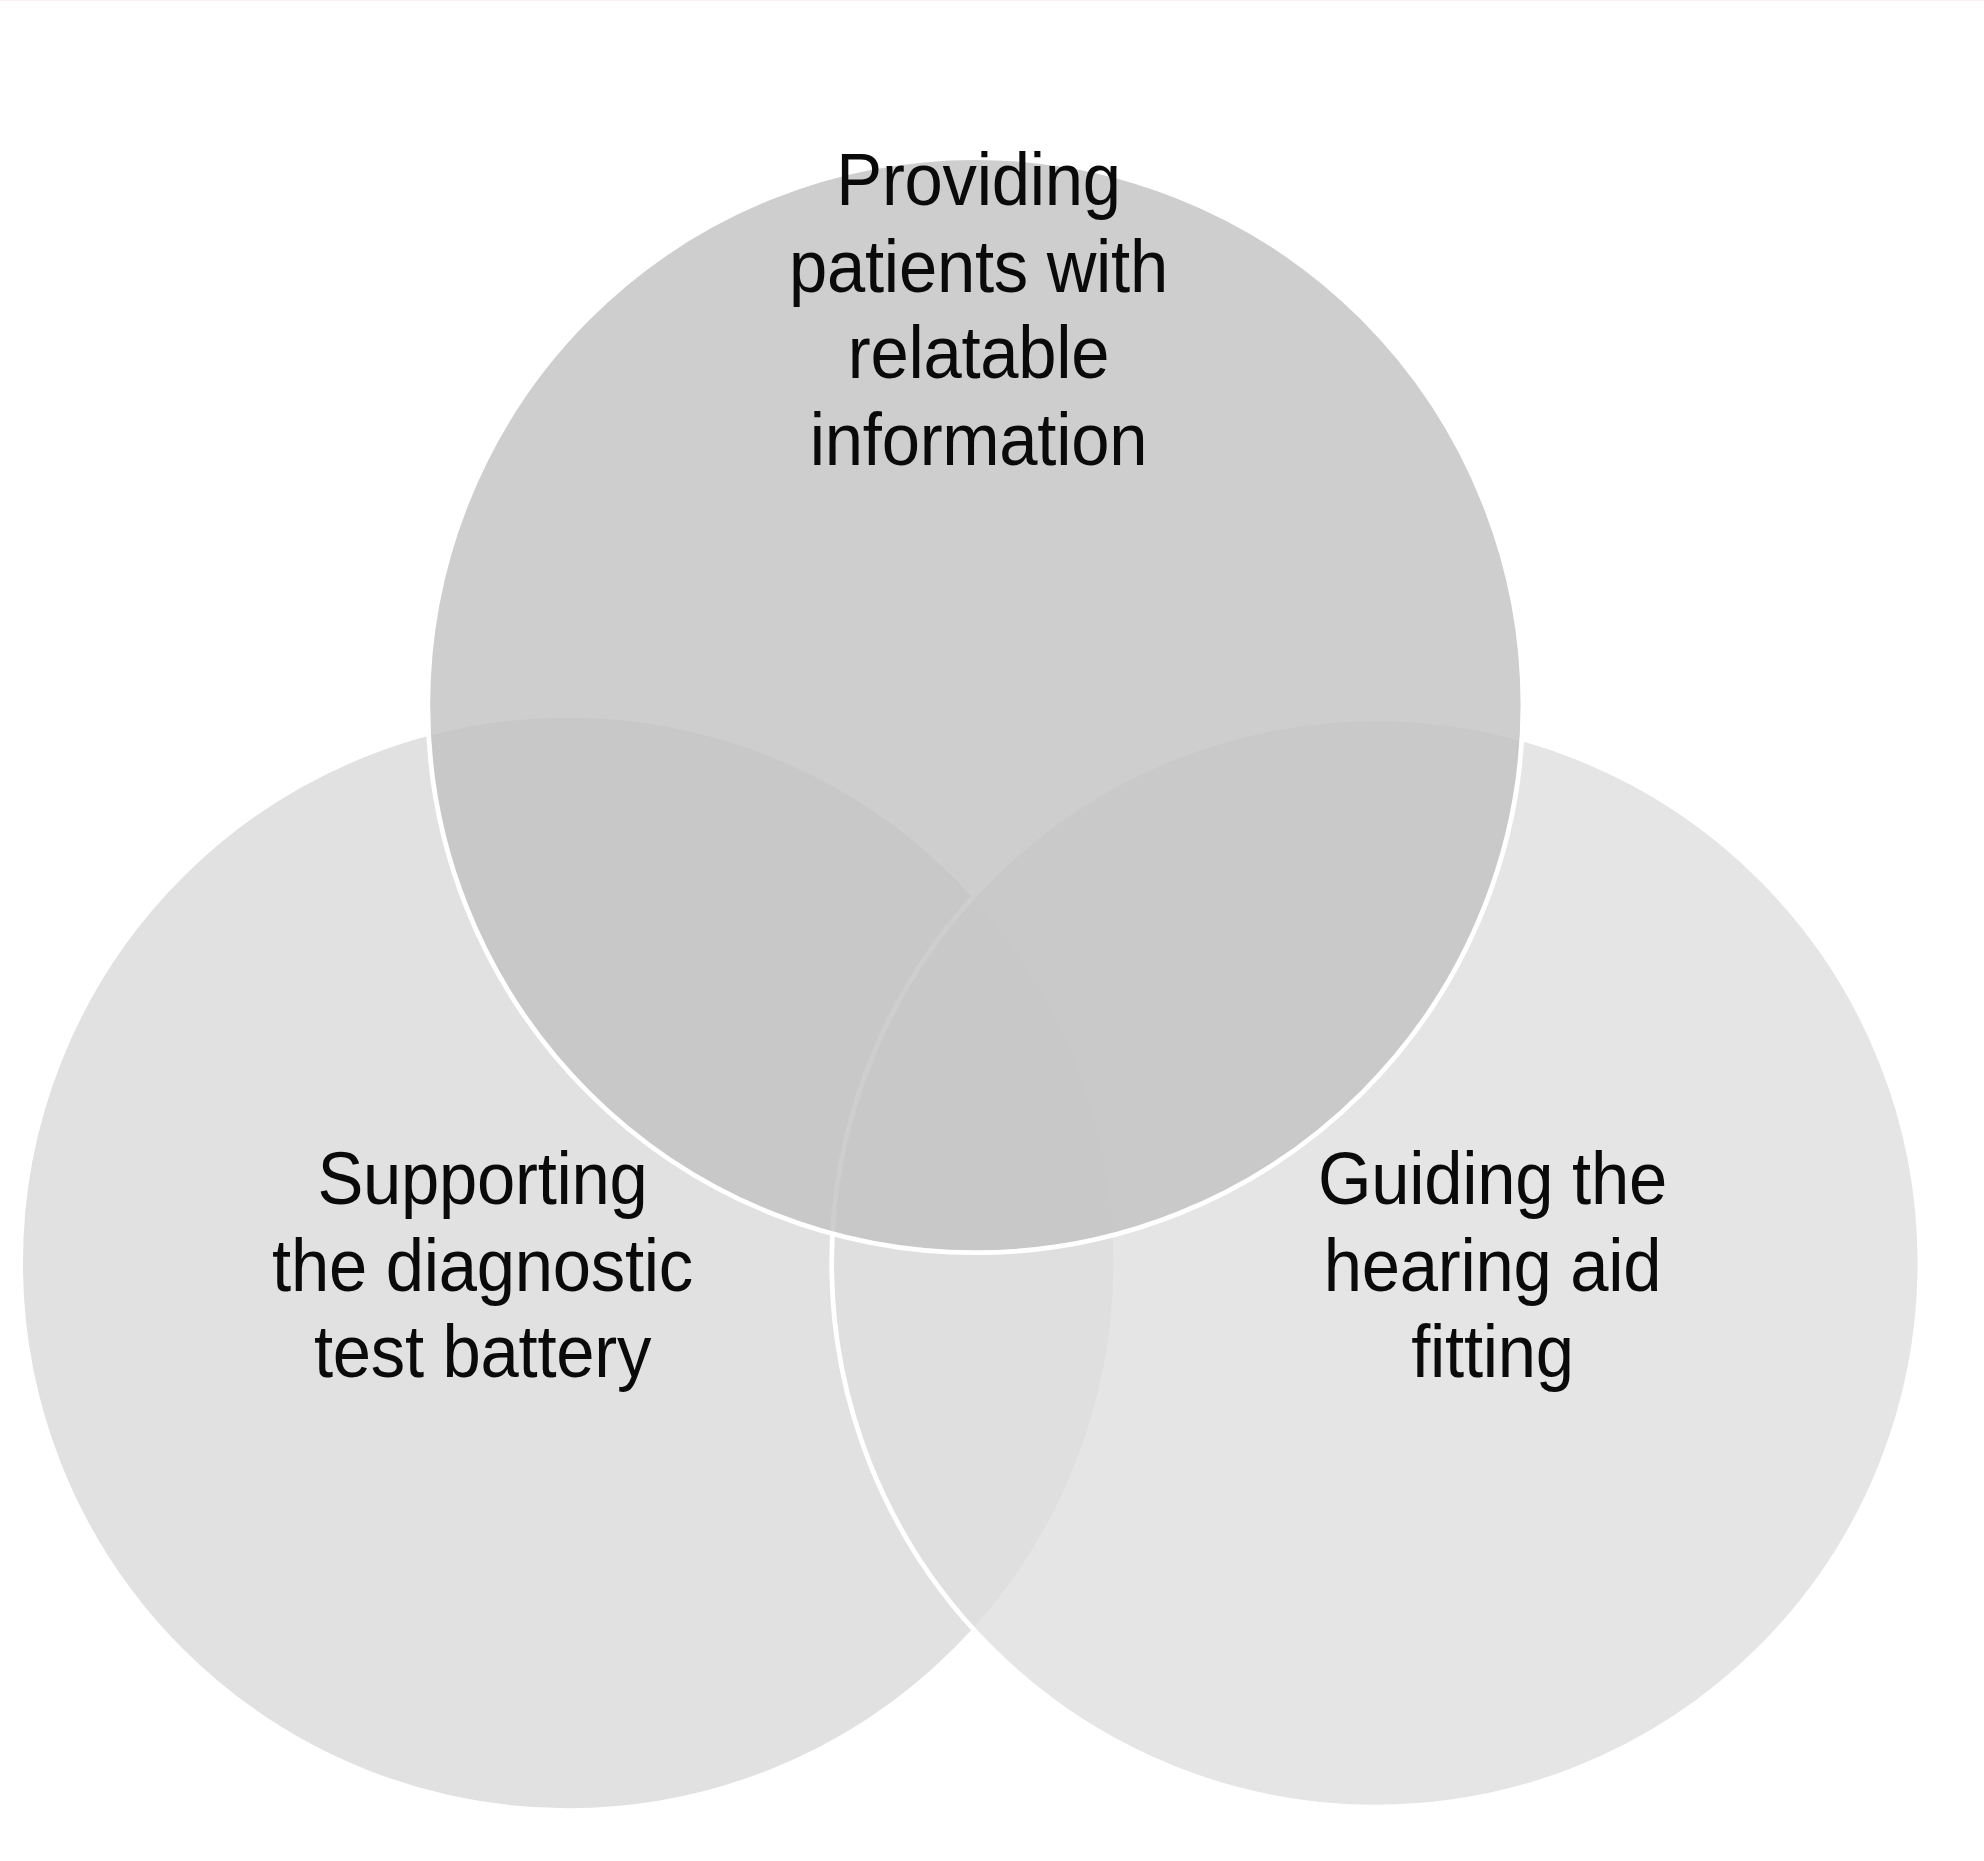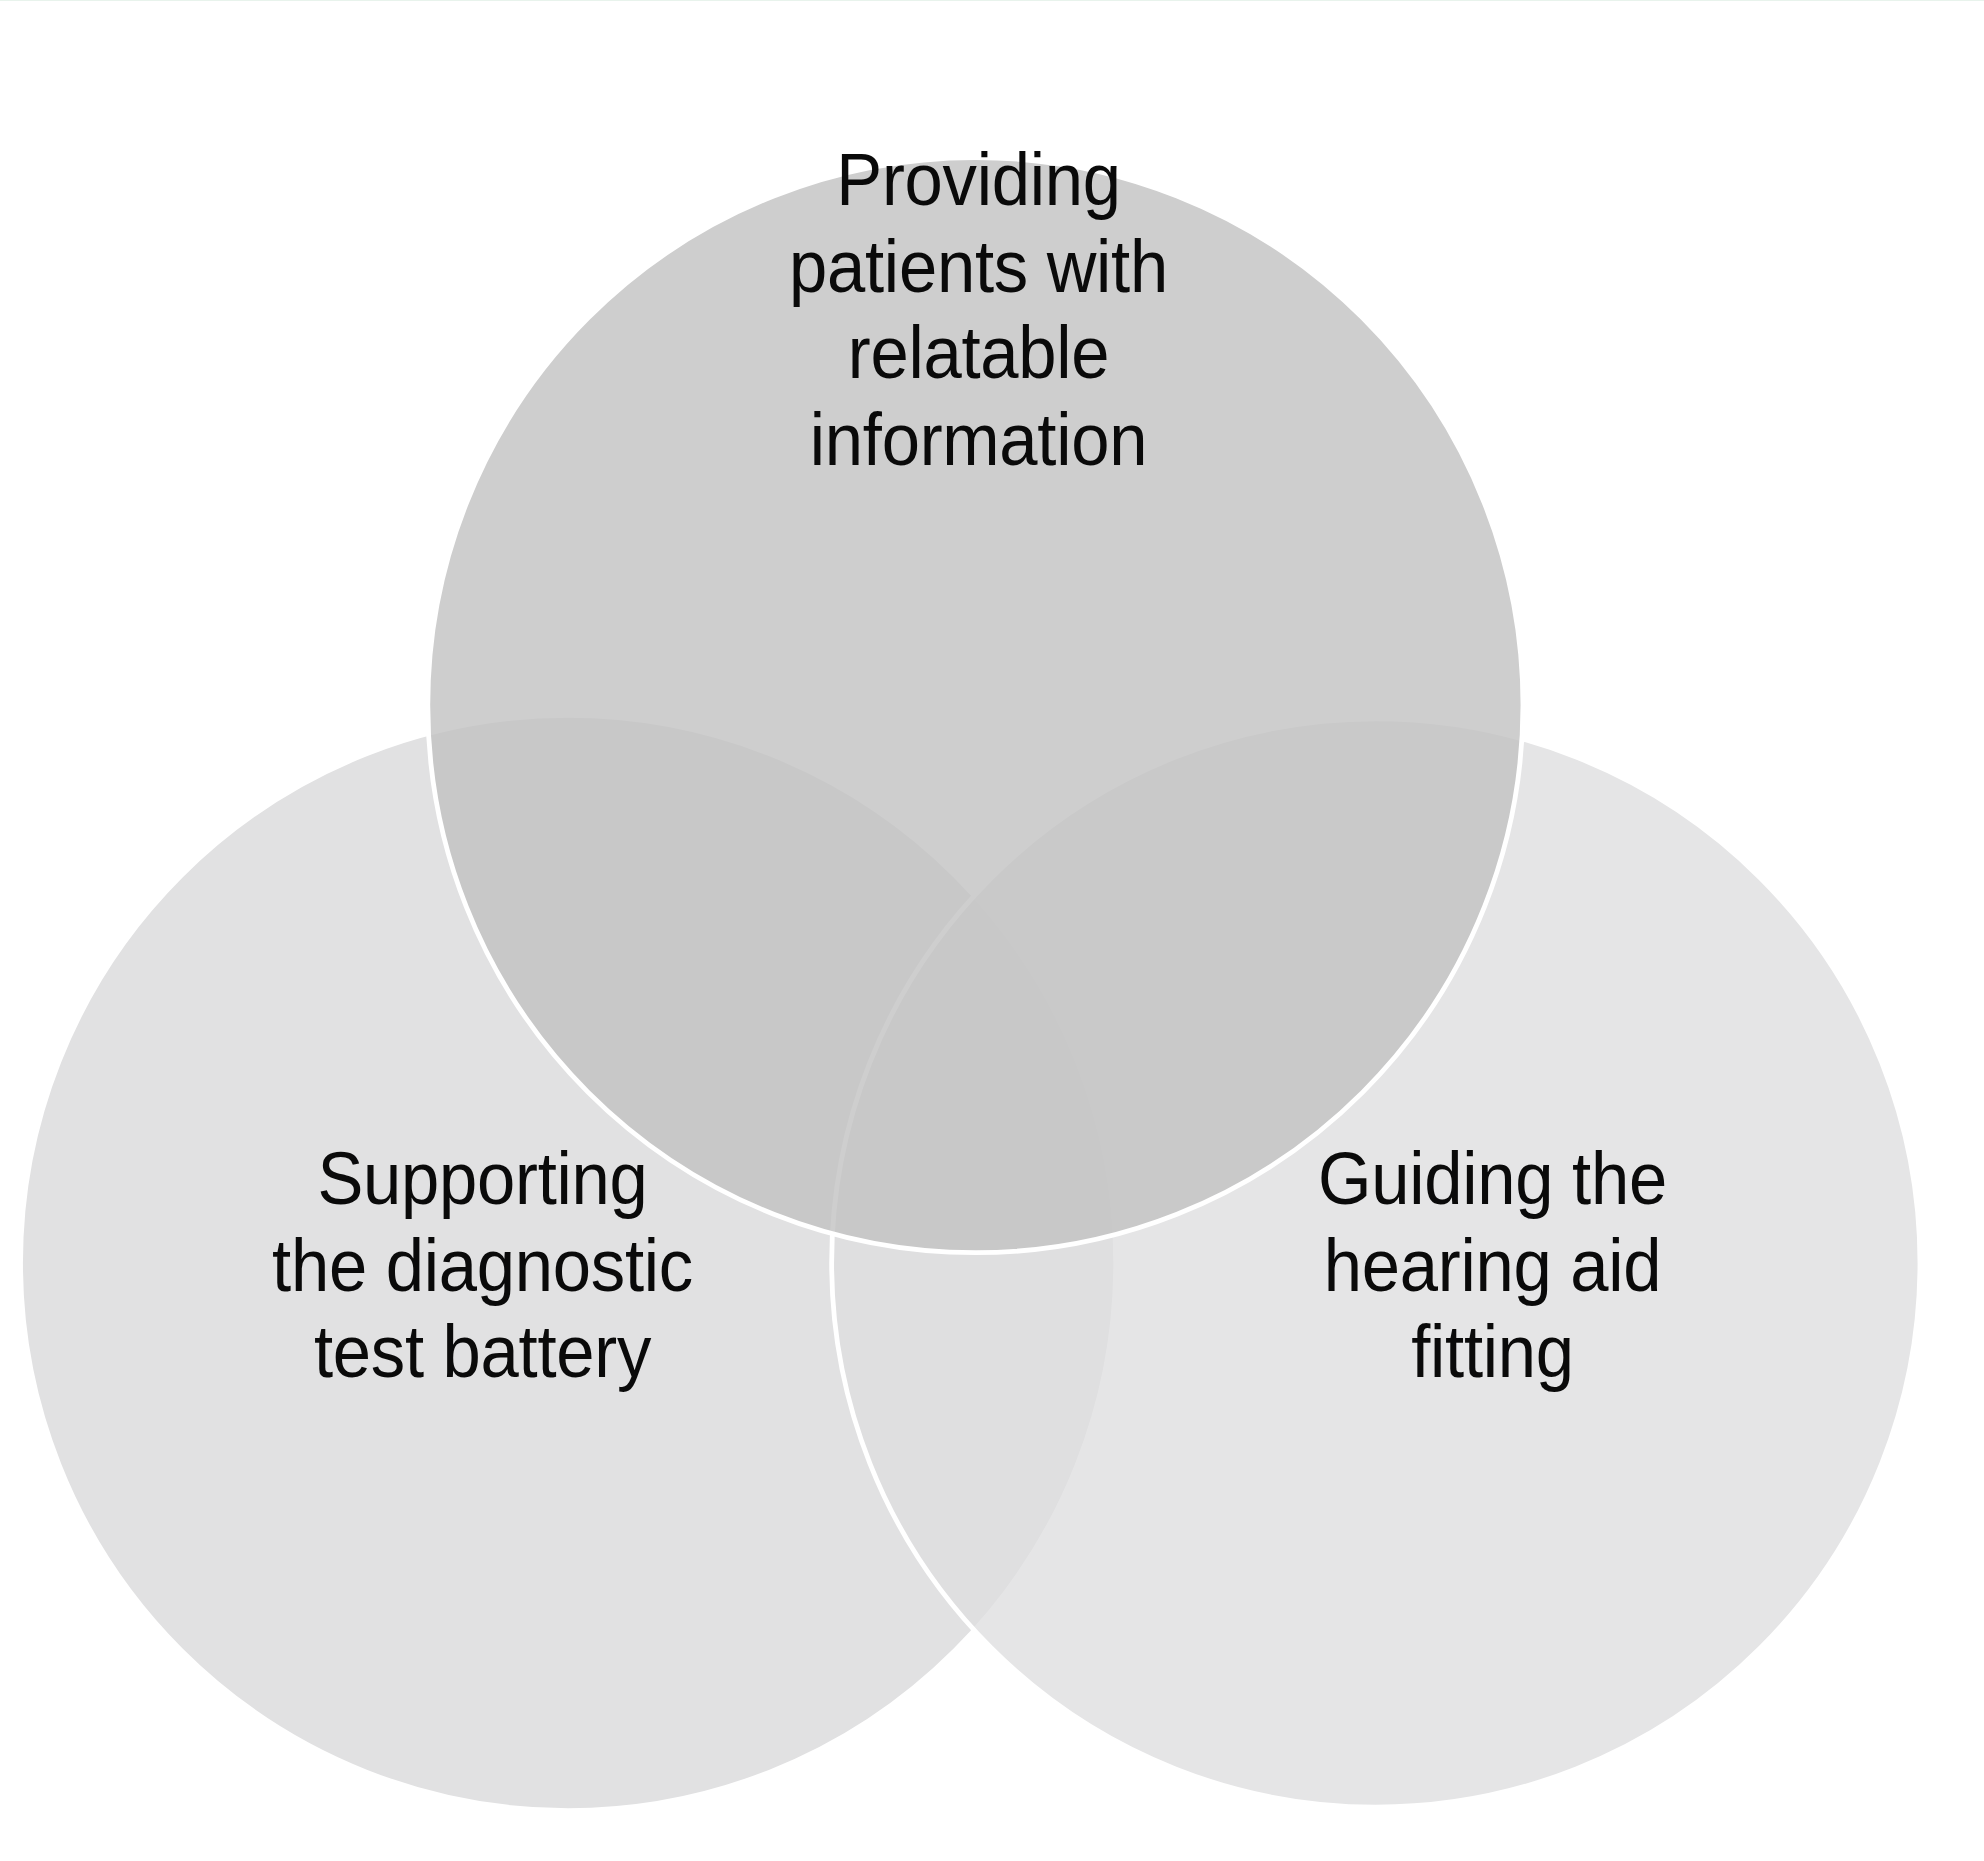--- a/index.html
+++ b/index.html
@@ -10,21 +10,21 @@
   body {
     width: 1985px;
     height: 1862px;
     overflow: hidden;
     font-family: "Liberation Sans", "DejaVu Sans", sans-serif;
   }
   #venn-stage {
     position: relative;
     width: 1985px;
     height: 1594px;
-    background: #15803d;
+    background: #ec4899;
   }
   #venn-svg {
     position: absolute;
     left: 0;
     top: 0;
     width: 1985px;
     height: 1862px;
     display: block;
   }
   .venn-label {

